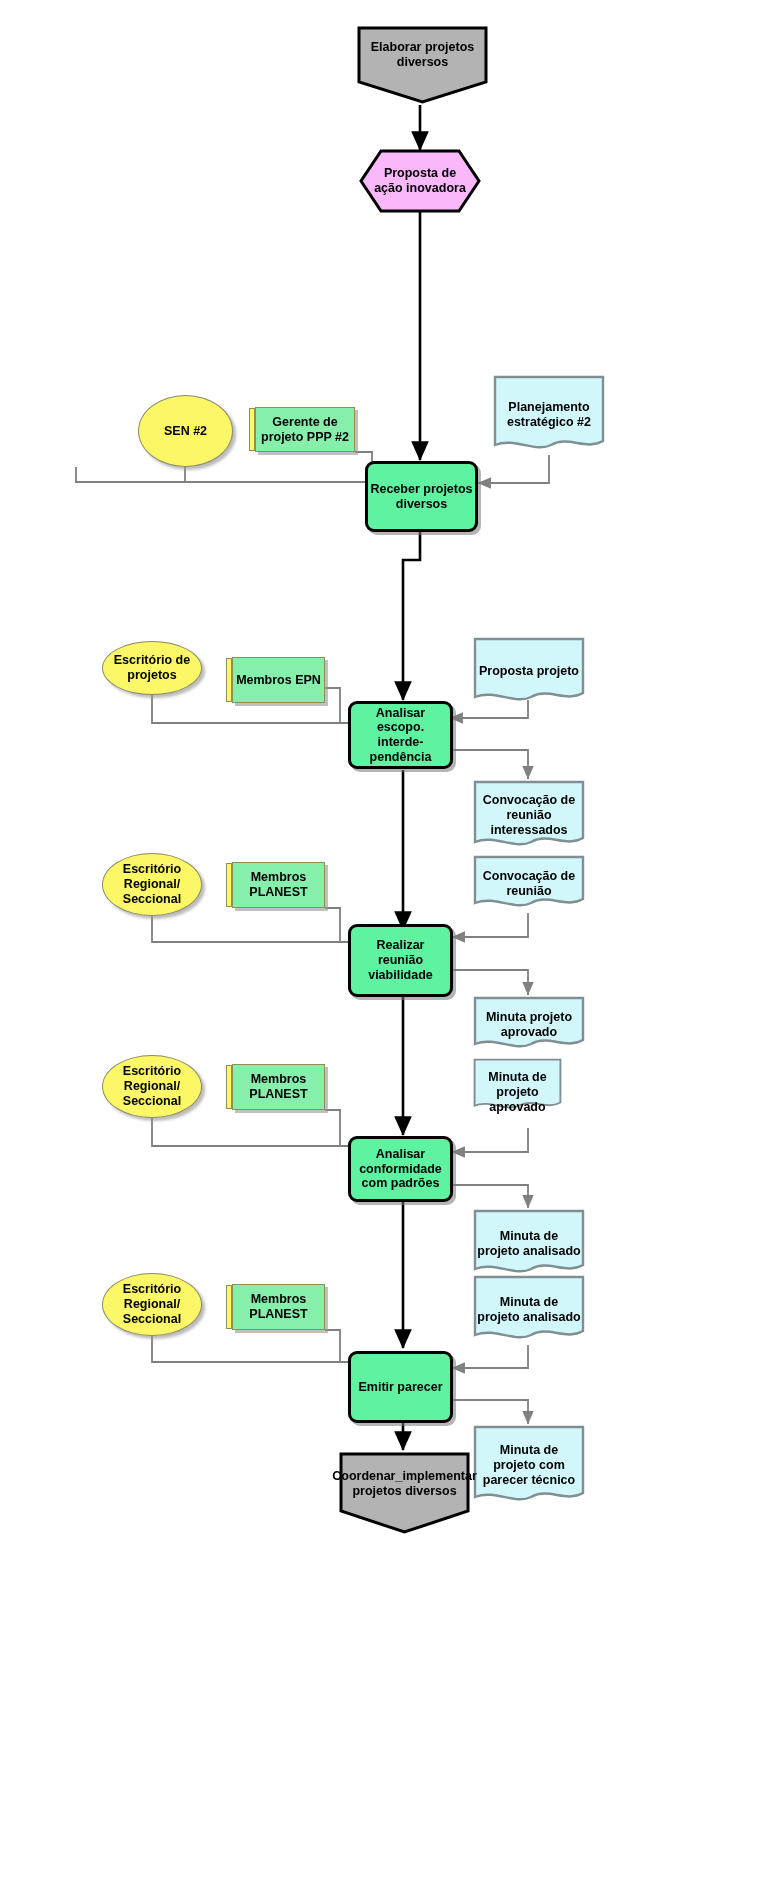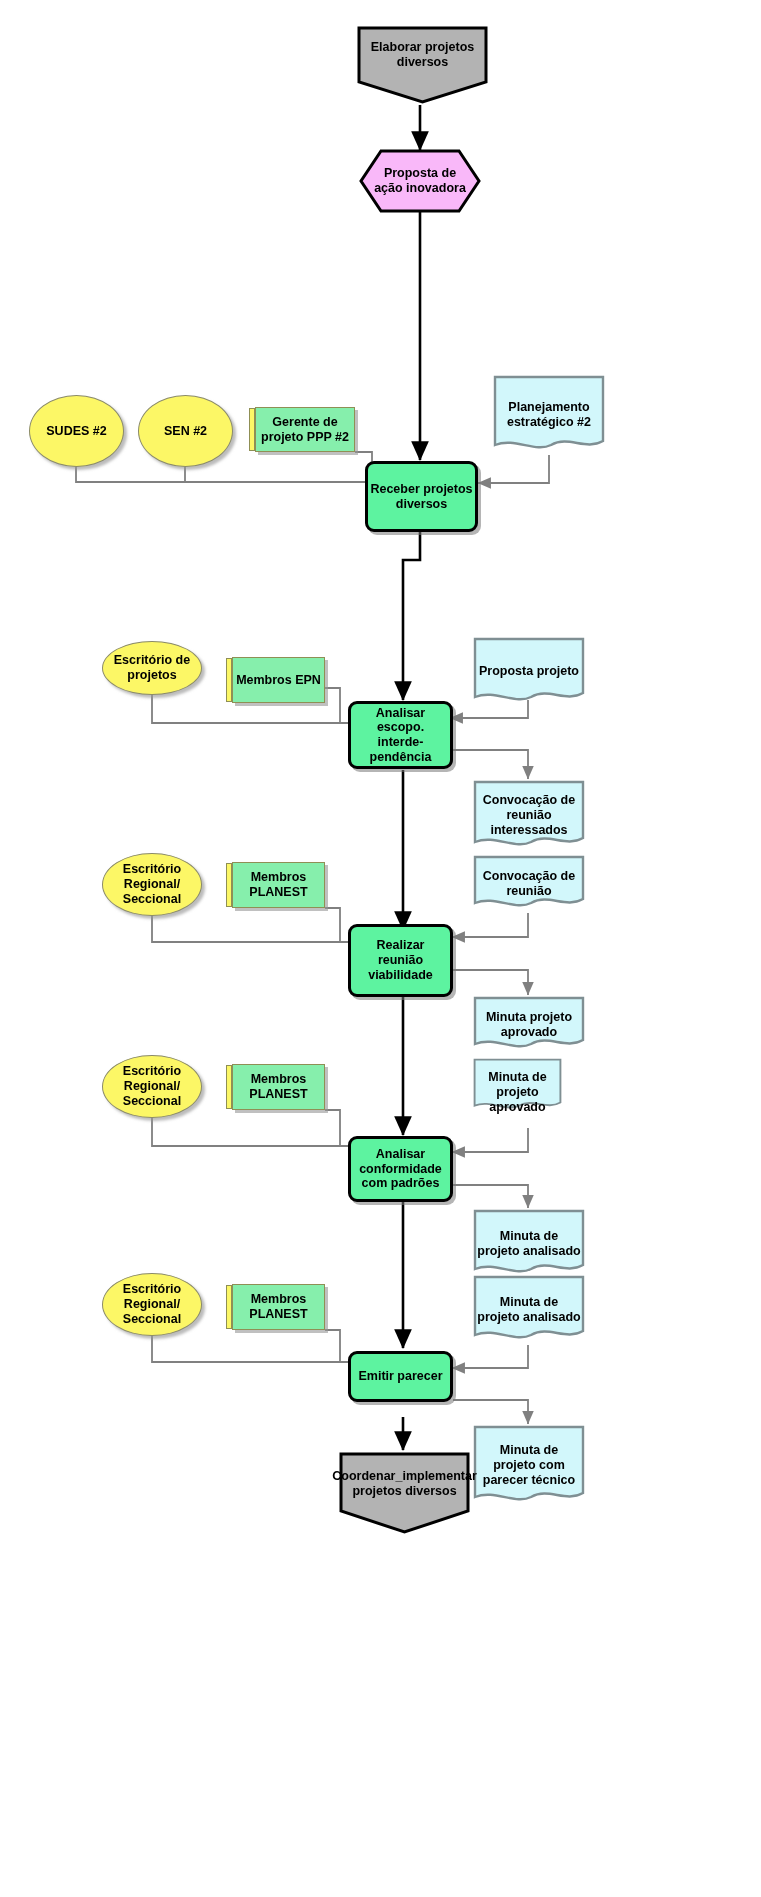--- a/index.html
+++ b/index.html
@@ -97,23 +97,20 @@
     <span class="pentinner">Elaborar projetos diversos</span>
   </div>
 
   <div class="node hexn" style="left:358px;top:148px;width:124px;height:66px;">
     <svg viewBox="0 0 124 66" preserveAspectRatio="none">
       <path d="M23,3 H101 L121,33 L101,63 H23 L3,33 Z" fill="#f9b8f9" stroke="#000" stroke-width="3"></path>
     </svg>
     <span class="hexinner">Proposta de ação inovadora</span>
   </div>
 
-  <div class="node ell" style="left:29px;top:395px;width:95px;height:72px;">
-    <span class="lbl">SUDES #2</span>
-  </div>
   <div class="node ell" style="left:138px;top:395px;width:95px;height:72px;">
     <span class="lbl">SEN #2</span>
   </div>
   <div class="node obj" style="left:255px;top:407px;width:100px;height:45px;">
     <span class="bar"></span>
     <span class="lbl">Gerente de projeto PPP #2</span>
   </div>
   <div class="node note" style="left:493px;top:375px;width:112px;height:80px;">
     <svg viewBox="0 0 112 80" preserveAspectRatio="none">
       <path d="M2,2 H110 V66 C92,76 76,60 58,70 C42,78 22,62 2,70 Z" fill="#d2f7fb" stroke="#7f8f93" stroke-width="2.4"></path>
@@ -199,21 +196,21 @@
   <div class="node obj" style="left:232px;top:1284px;width:93px;height:46px;">
     <span class="bar"></span>
     <span class="lbl">Membros PLANEST</span>
   </div>
   <div class="node note" style="left:473px;top:1275px;width:112px;height:70px;">
     <svg viewBox="0 0 112 70" preserveAspectRatio="none">
       <path d="M2,2 H110 V56 C92,66 76,50 58,60 C42,68 22,52 2,60 Z" fill="#d2f7fb" stroke="#7f8f93" stroke-width="2.4"></path>
     </svg>
     <span class="noteinner">Minuta de projeto analisado</span>
   </div>
-  <div class="node proc" style="left:348px;top:1351px;width:105px;height:51px;">
+  <div class="node proc" style="left:348px;top:1351px;width:105px;height:72px;">
     <span class="lbl">Emitir parecer</span>
   </div>
   <div class="node note" style="left:473px;top:1425px;width:112px;height:82px;">
     <svg viewBox="0 0 112 82" preserveAspectRatio="none">
       <path d="M2,2 H110 V68 C92,78 76,62 58,72 C42,80 22,64 2,72 Z" fill="#d2f7fb" stroke="#7f8f93" stroke-width="2.4"></path>
     </svg>
     <span class="noteinner">Minuta de projeto com parecer técnico</span>
   </div>
 
   <div class="node pent" style="left:338px;top:1451px;width:133px;height:85px;">

